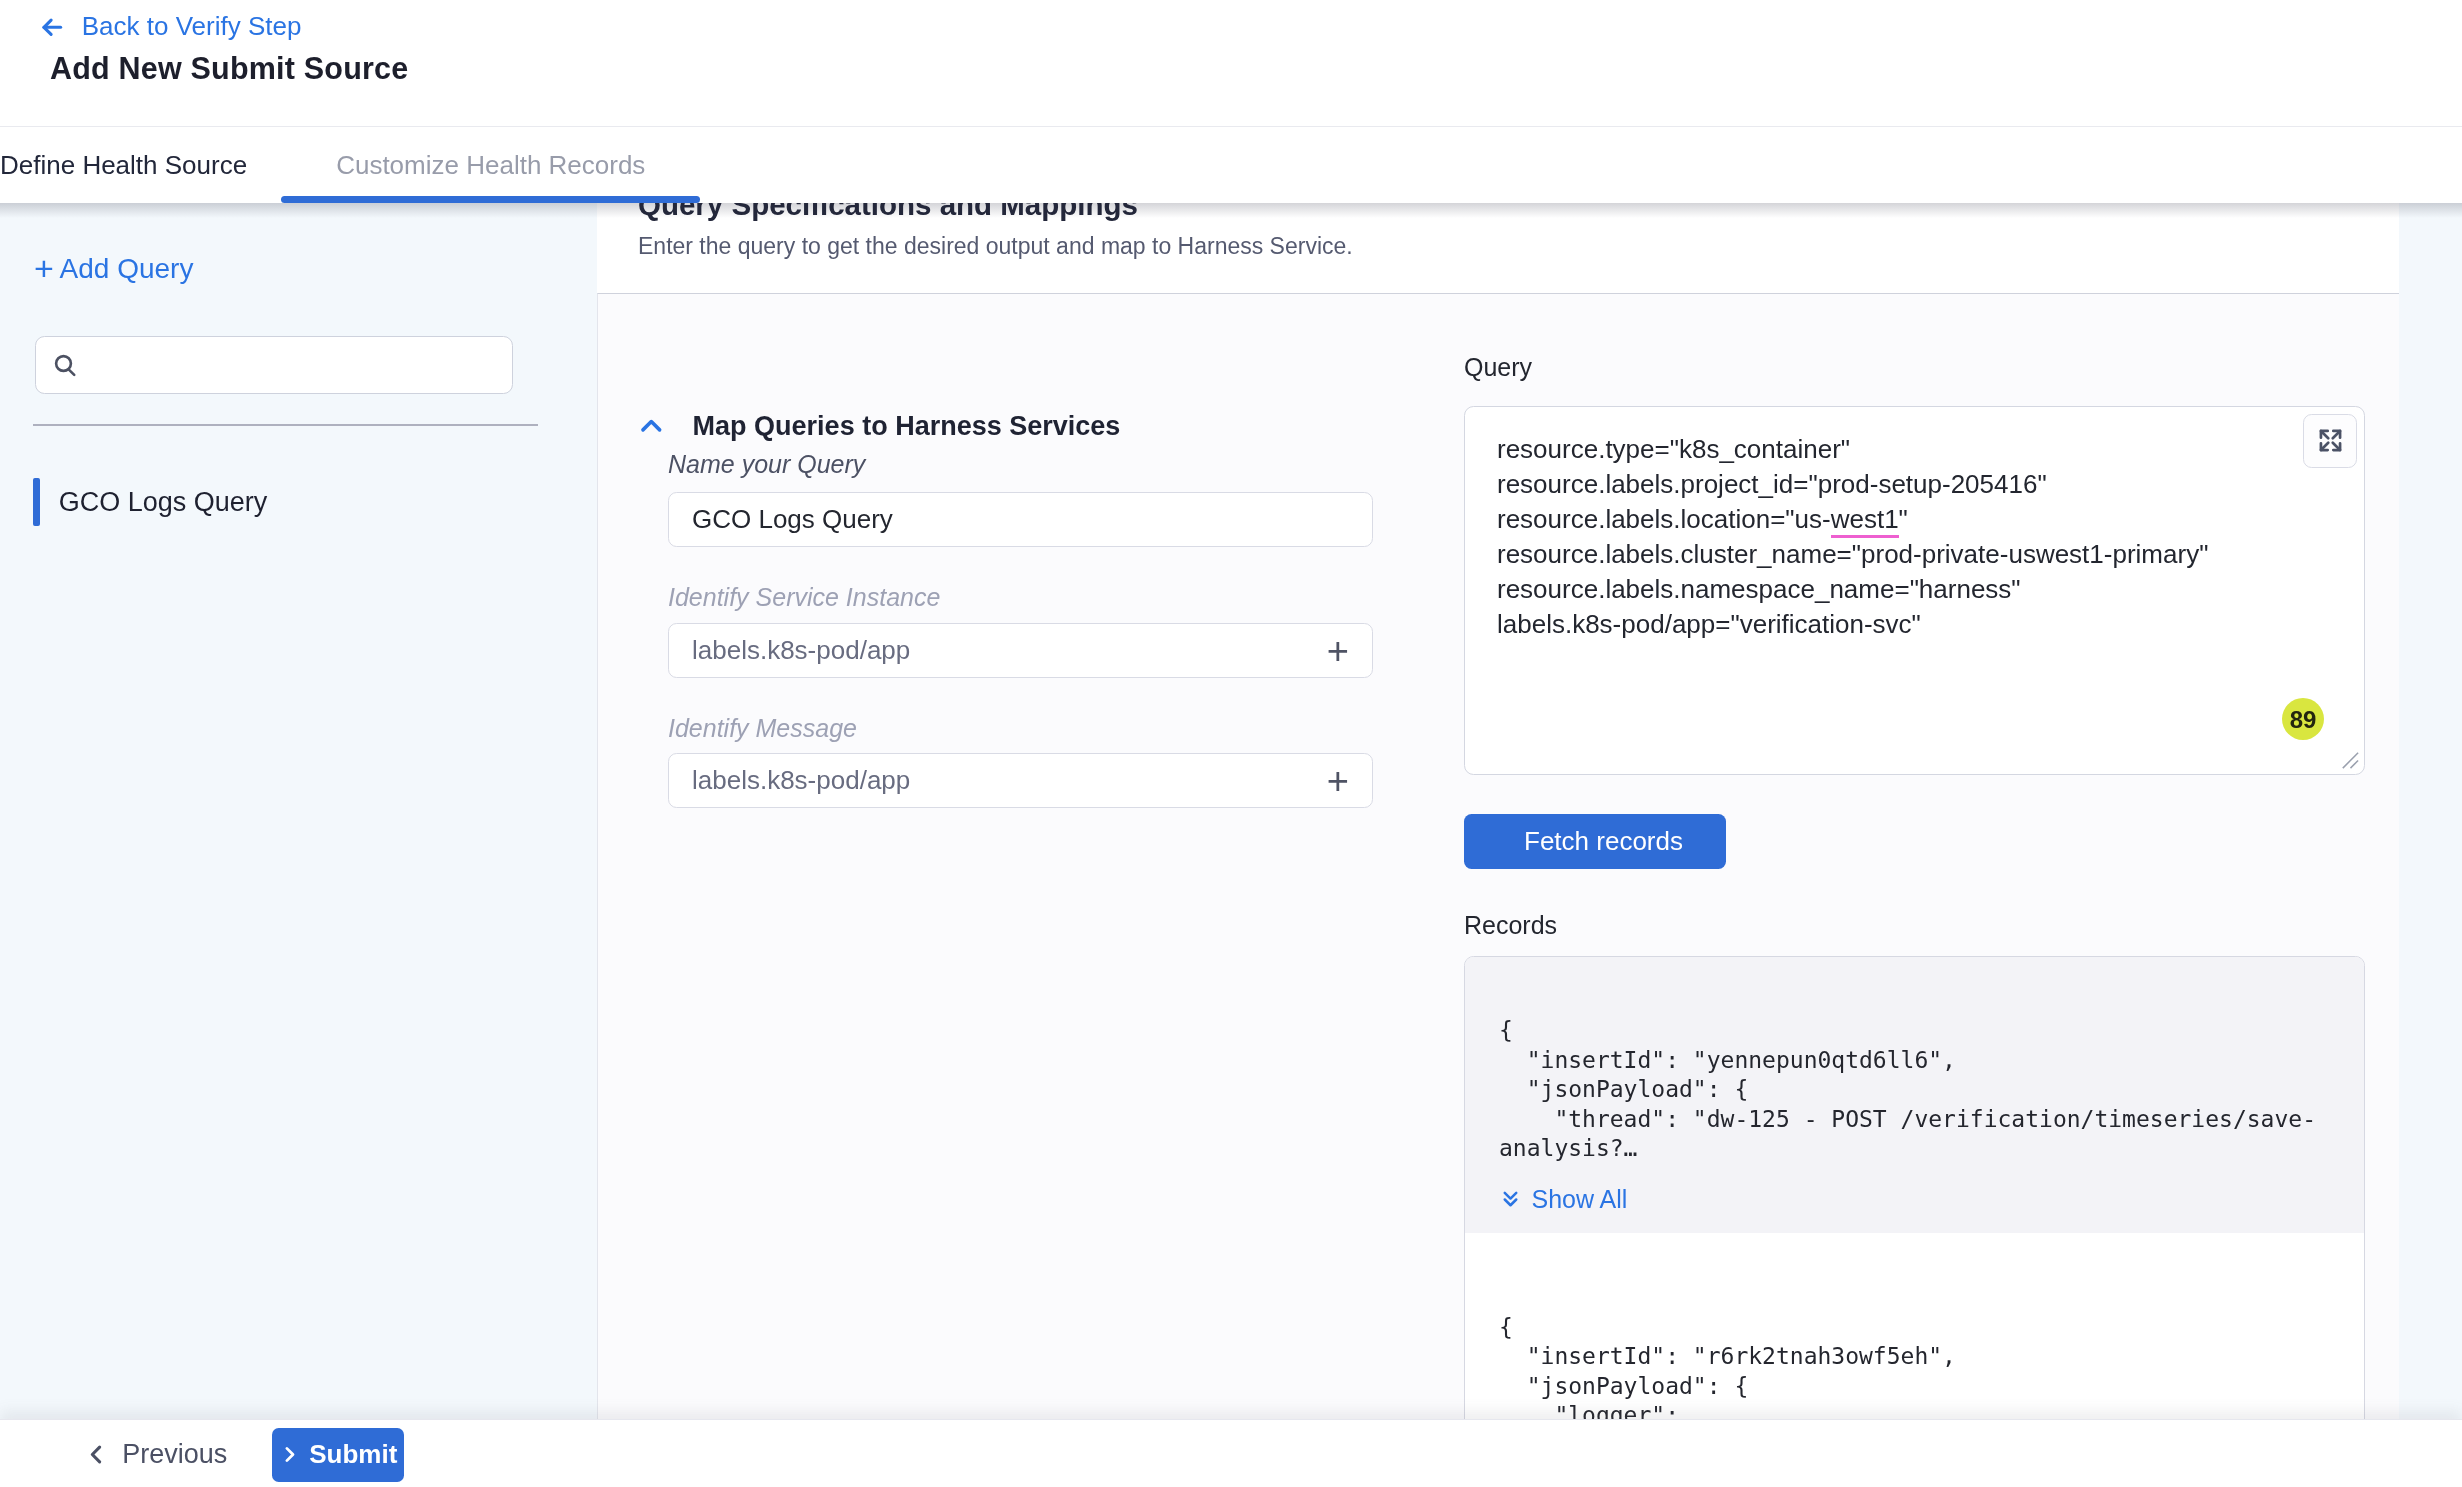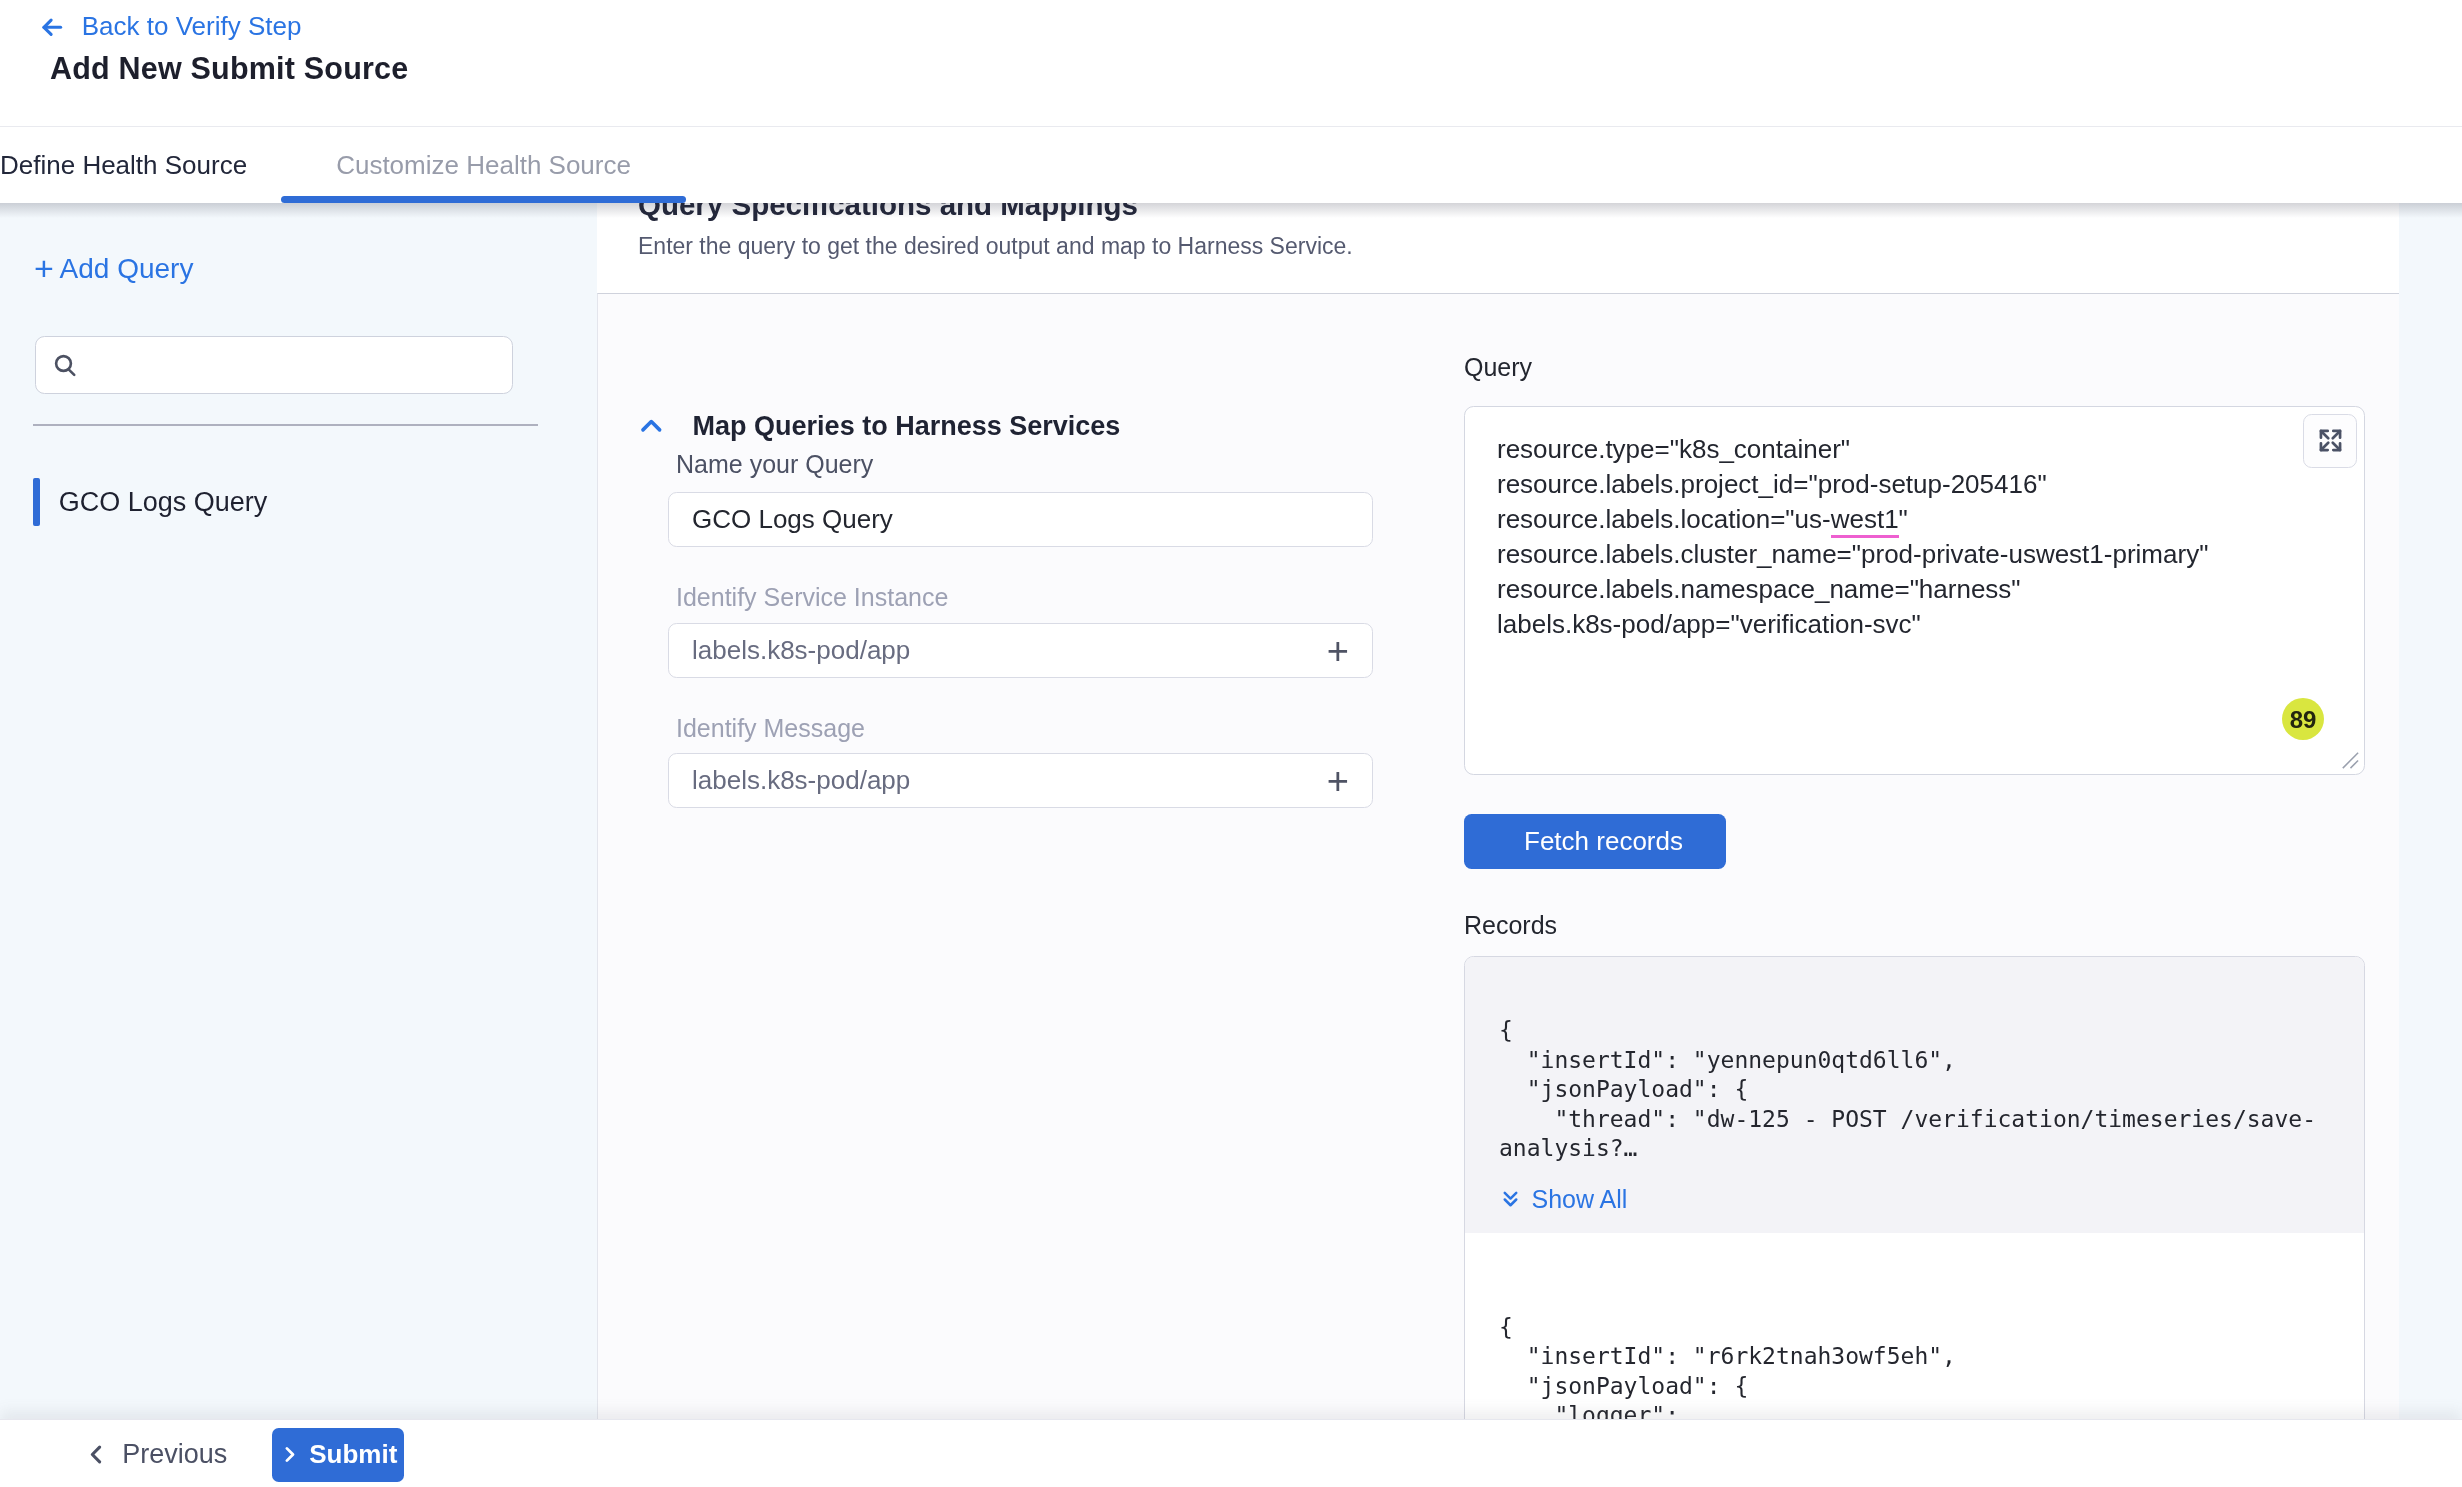--- a/index.html
+++ b/index.html
@@ -37,21 +37,21 @@
   
   .main { position:absolute; left:597px; top:0; right:0; height:100%; }
   .content-head { margin-left:41px; overflow:visible; }
   .spec-heading { font-size:29.5px; line-height:36px; font-weight:700; color:#23273a; margin-top:-16px; }
   .spec-sub { font-size:23px; color:#555a70; margin-top:9.5px; }
   .panel { position:absolute; left:0; top:90px; width:1803px; height:1126px; background:#fbfbfd;
     border-top:1px solid #cfd2dc; border-left:1px solid #e3e5ec; border-right:1px solid #e6e8ee; }
   
   .section-head { position:absolute; left:39px; top:93px; display:flex; align-items:center; gap:27px;margin-top:24px; }
   .section-title { font-size:27px; font-weight:700; color:#1f2333; }
-  .fld-label { position:absolute; left:78px; font-size:25px; }
+  .fld-label { position:absolute; left:70px; font-size:25px;font-style:italic; }
   .lbl-dark { color:#4c5164; }
   .lbl-dim { color:#9da1b4; }
   .inp { position:absolute; left:70px; width:705px; height:55px; background:#fff; border:1px solid #d9dbe5; border-radius:8.6px; display:flex; align-items:center; padding:0 23px; font-size:26px; }
   .inp input { border:0; outline:0; flex:1; font-size:26px; font-family:inherit; color:#23262f; background:transparent; }
   .inp .dim-val { color:#686c80; }
   .plus-btn { margin-left:auto; font-size:38px; font-weight:300; color:#4f5364; line-height:1; cursor:pointer; }
   
   .query-col { position:absolute; left:866px; top:0; width:901px; }
   .q-label, .rec-label { position:absolute; left:0; font-size:25px; color:#23262f; }
   .q-label { top:59px; }
@@ -87,21 +87,21 @@
             <path d="M11 18l-6-6 6-6"></path>
           </svg>
       </span>
       <span>Back to Verify Step</span>
     </div>
     <div class="page-title">Add New Submit Source</div>
   </div>
 
   <div class="tabs">
     <div class="tab">Define Health Source</div>
-    <div class="tab active">Customize Health Source</div>
+    <div class="tab active">Customize Health Records</div>
   </div>
 
   <div class="body">
     <div class="gutter"></div>
 
     <div class="sidebar">
       <div class="add-query">
         <span class="plus-glyph">+</span>
         <span>Add Query</span>
       </div>

